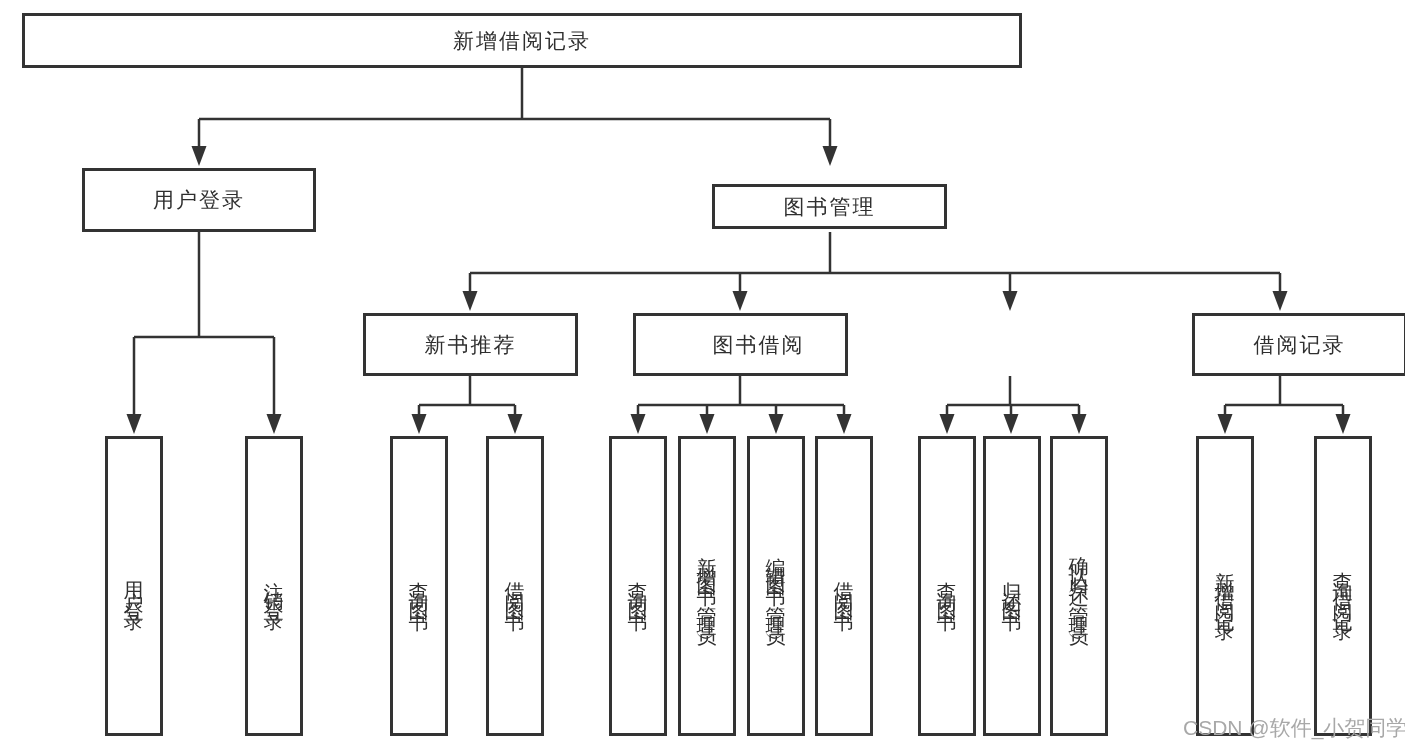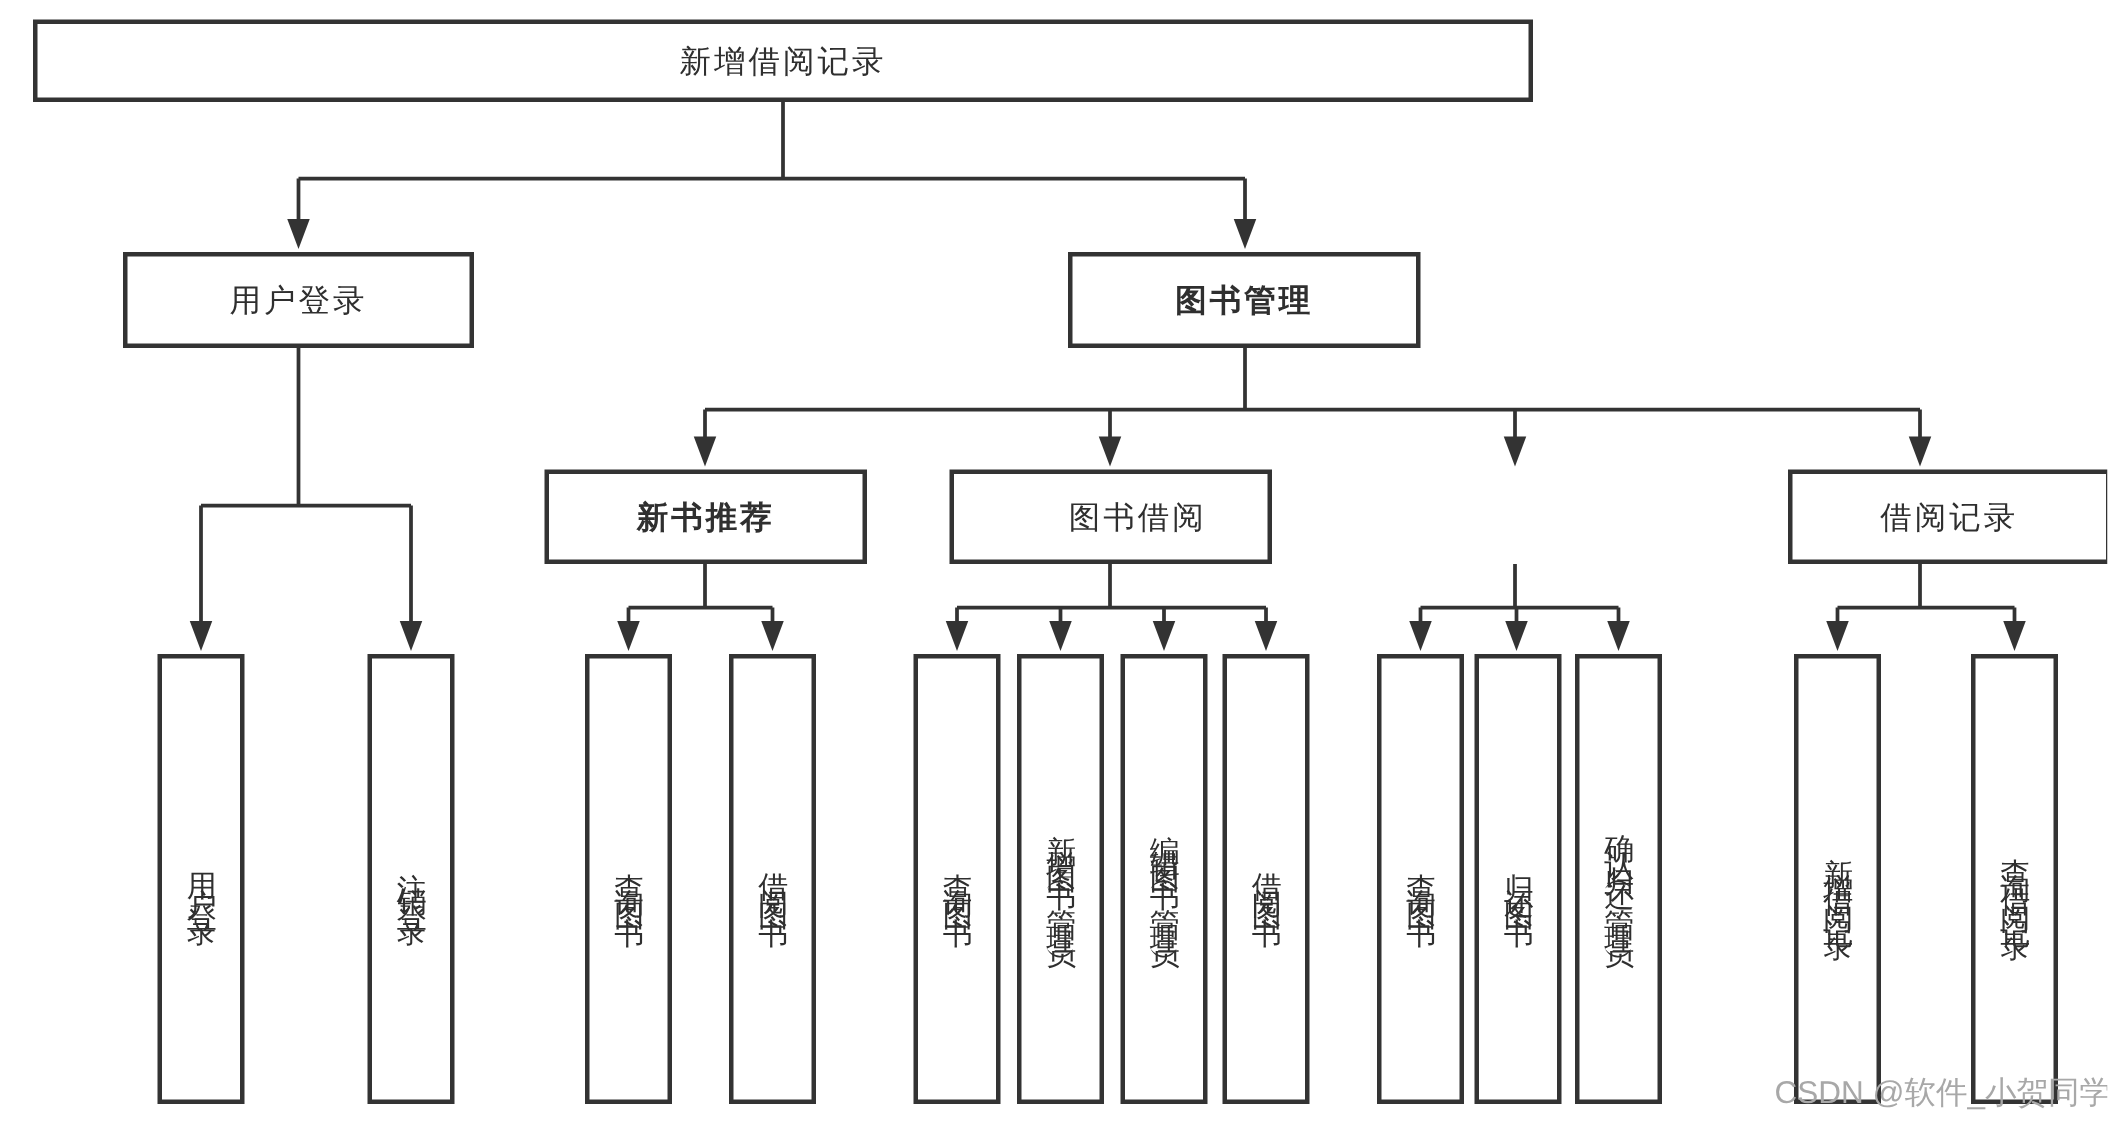--- a/index.html
+++ b/index.html
@@ -38,22 +38,22 @@
   }
   .leaf .vlabel {
     writing-mode: vertical-rl;
     text-orientation: mixed;
     font-size: 20px;
     letter-spacing: 10px;
     line-height: 1;
   }
   .root-box   { left: 22px;   top: 13px;  width: 1000px; height: 55px; }
   .l2-user    { left: 82px;   top: 168px; width: 234px;  height: 64px; }
-  .l2-book    { left: 712px;  top: 168px; width: 235px;  height: 64px; font-weight: bold; }
-  .l3-recommend { left: 363px;  top: 313px; width: 215px; height: 63px; font-weight: bold; }
+  .l2-book    { left: 712px;  top: 184px; width: 235px;  height: 45px; }
+  .l3-recommend { left: 363px;  top: 313px; width: 215px; height: 63px; }
   .l3-borrow    { left: 633px;  top: 313px; width: 215px; height: 63px; padding-left: 36px; }
   .l3-current   { left: 903px;  top: 313px; width: 215px; height: 63px; }
   .l3-records   { left: 1172px; top: 313px; width: 215px; height: 63px; margin-left: 20px; }
   .leaf { top: 436px; width: 58px; height: 300px; }
   .leaf-u0 { left: 105px; }
   .leaf-u1 { left: 245px; }
   .leaf-r0 { left: 390px; }
   .leaf-r1 { left: 486px; }
   .leaf-b0 { left: 609px; }
   .leaf-b1 { left: 678px; }

